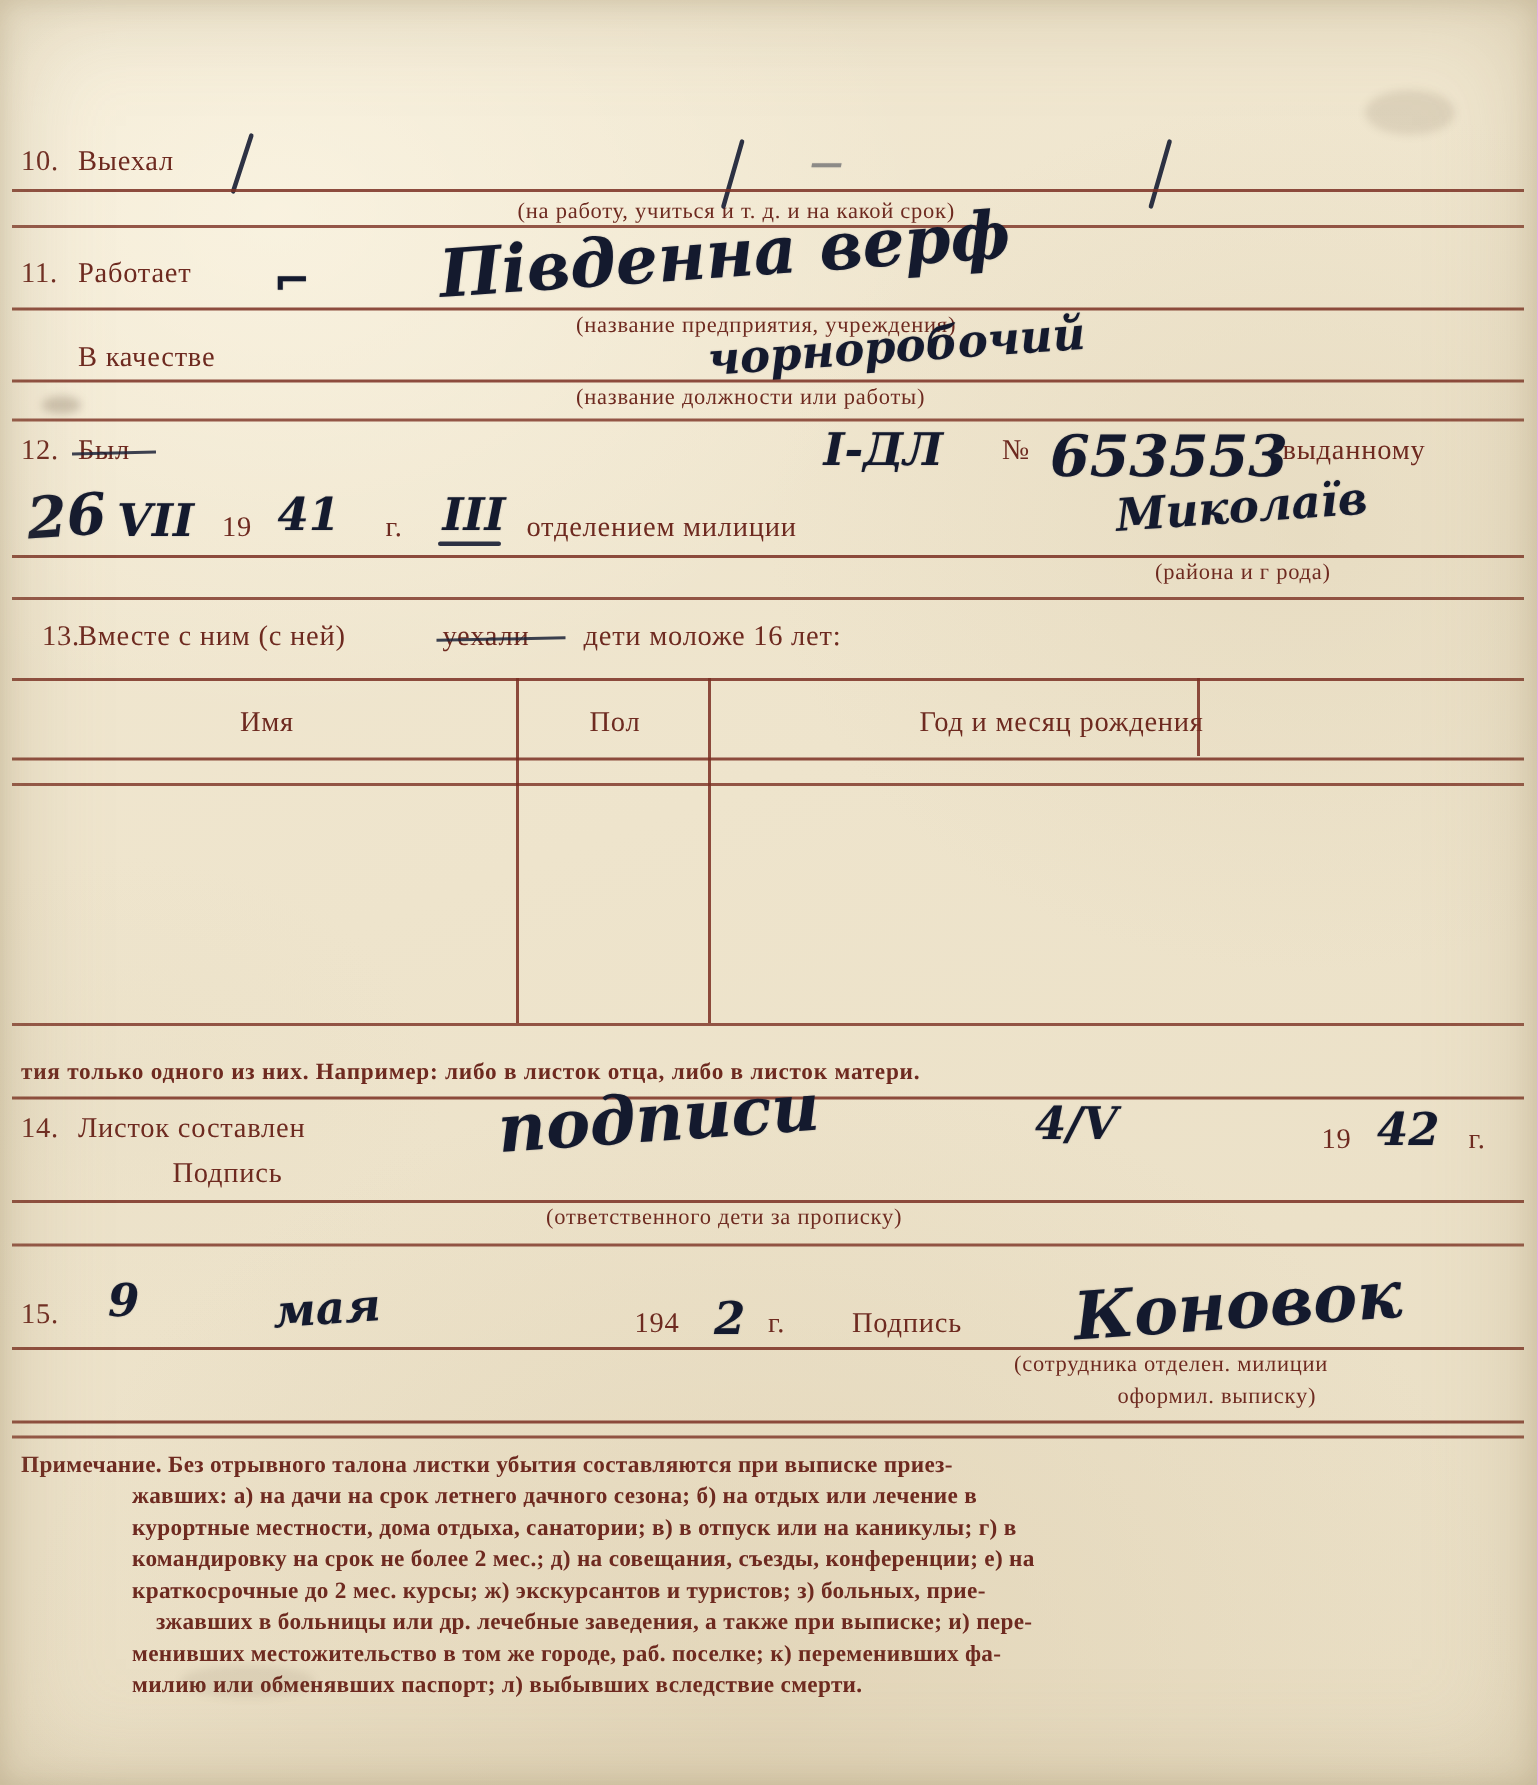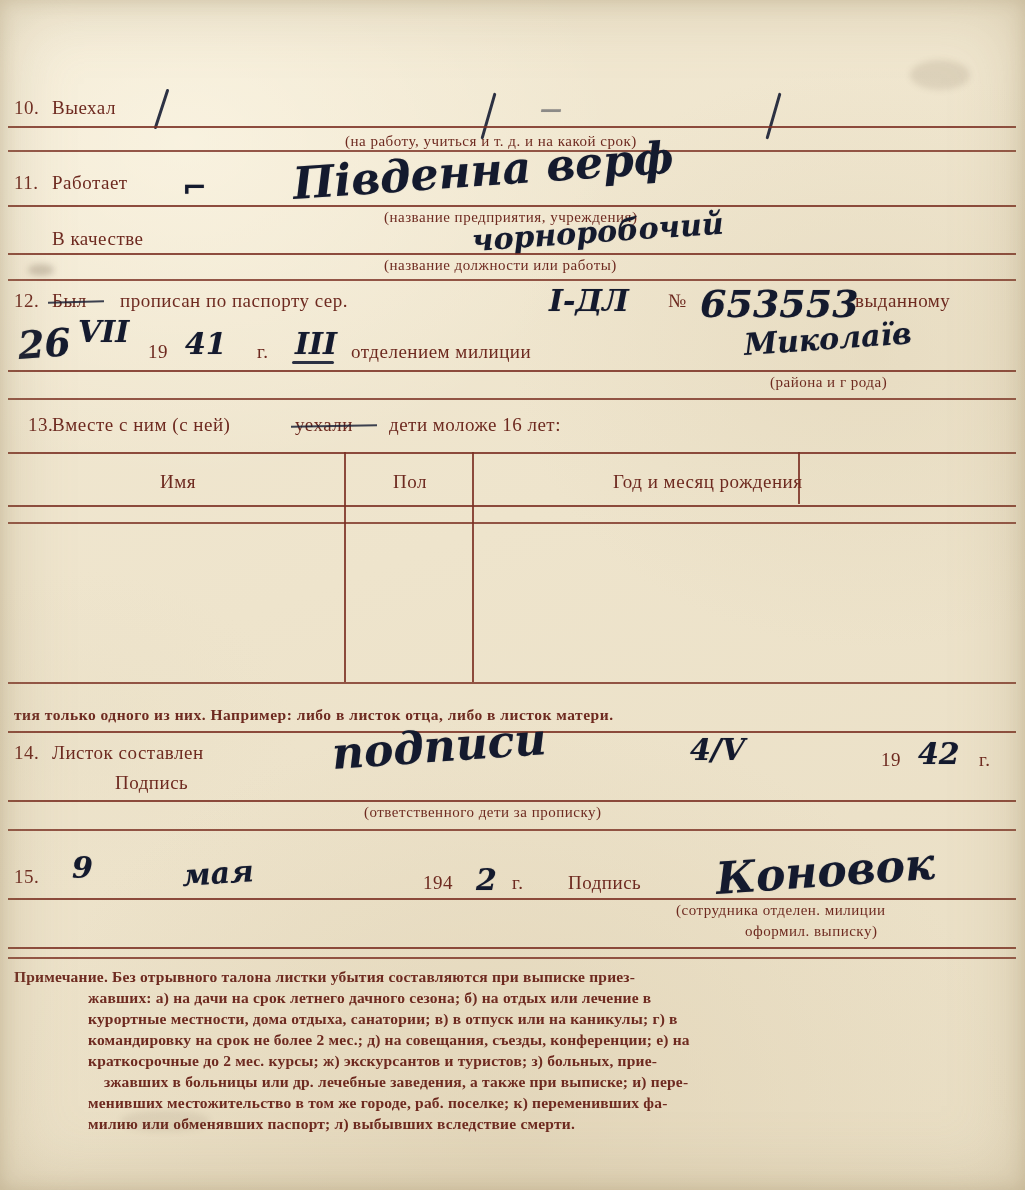--- a/index.html
+++ b/index.html
@@ -147,28 +147,27 @@
   <div class="pt lbl" style="left:52px; top:228px;">В качестве</div>
   <div class="hw md slant" style="left:472px; top:223px;">чорноробочий</div>
   <div class="rule" style="left:8px; top:253px; width:1008px;"></div>
   <div class="pt small" style="left:384px; top:257px;">(название должности или работы)</div>
 
   <div class="rule thin" style="left:8px; top:279px; width:1008px;"></div>
 
   <div class="pt lbl" style="left:14px; top:290px;">12.</div>
   <div class="pt lbl" style="left:52px; top:290px;">Был</div>
   <div class="strike" style="left:48px; top:301px; width:56px; transform:rotate(-1.5deg);"></div>
-  <div class="pt lbl" style="left:120px; top:290px;">прописан по паспорту сер.</div>
   <div class="hw md" style="left:549px; top:283px;">I-ДЛ</div>
   <div class="pt lbl" style="left:668px; top:290px;">№</div>
   <div class="hw lg" style="left:700px; top:281px;">653553</div>
   <div class="pt lbl" style="left:855px; top:290px;">выданному</div>
 
   <div class="hw lg slant" style="left:18px; top:323px;">26</div>
-  <div class="hw md" style="left:78px; top:314px;">VII</div>
+  <div class="hw md" style="left:78px; top:330px;">VII</div>
   <div class="pt lbl" style="left:148px; top:341px;">19</div>
   <div class="hw md" style="left:185px; top:326px;">41</div>
   <div class="pt lbl" style="left:257px; top:341px;">г.</div>
   <div class="hw md" style="left:295px; top:326px;">III</div>
   <div class="hand-ul" style="left:292px; top:361px; width:42px;"></div>
   <div class="pt lbl" style="left:351px; top:341px;">отделением милиции</div>
   <div class="hw md slant" style="left:744px; top:327px;">Миколаїв</div>
 
   <div class="rule" style="left:8px; top:370px; width:1008px;"></div>
   <div class="pt small" style="left:770px; top:374px;">(района и г рода)</div>

